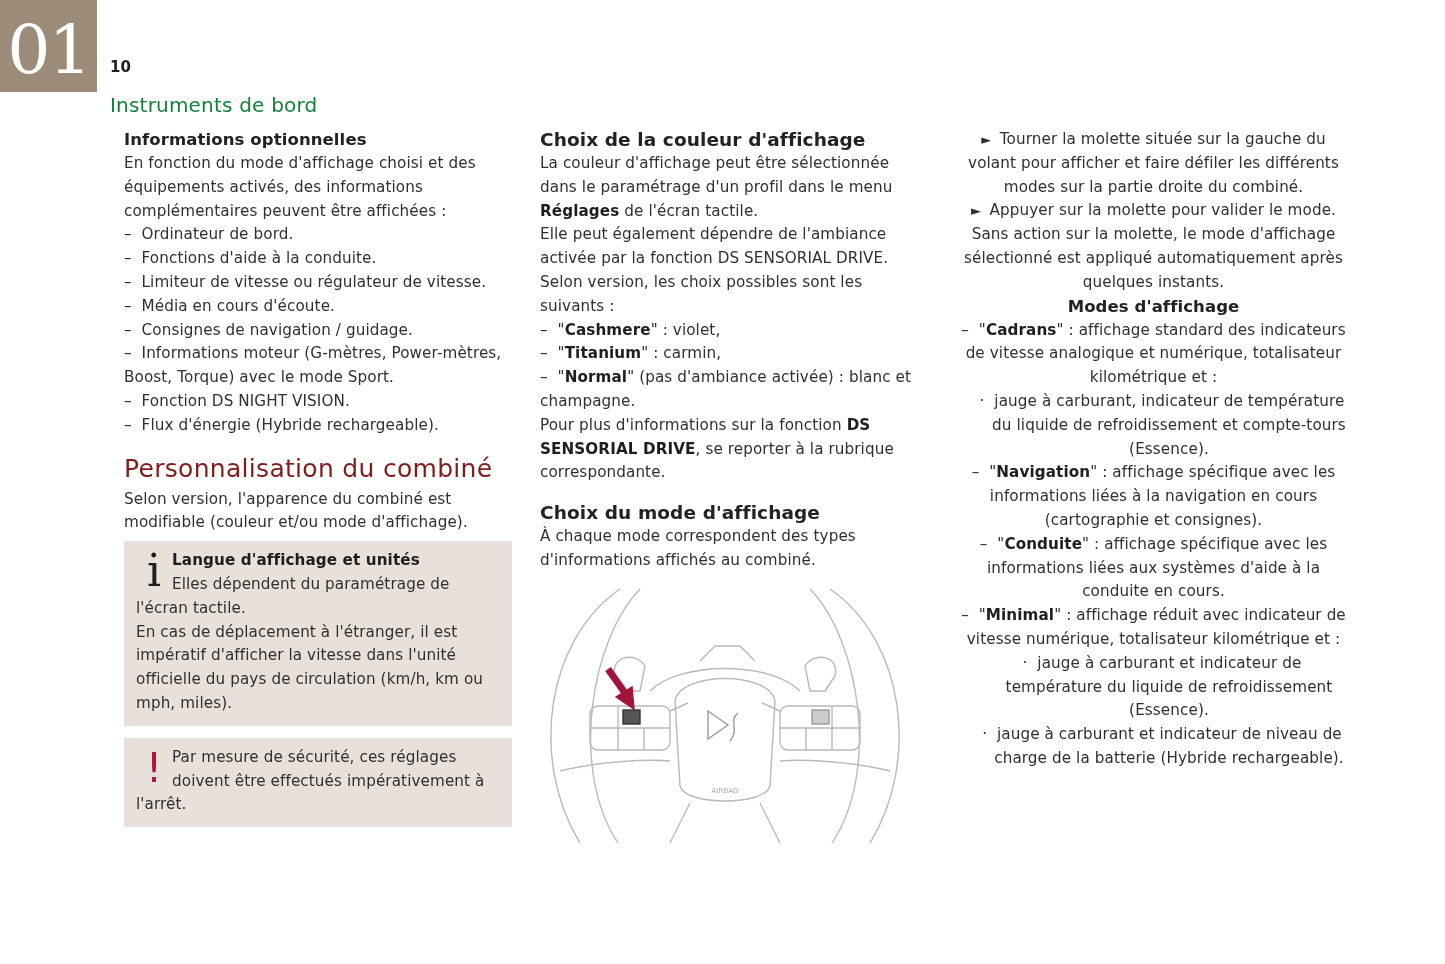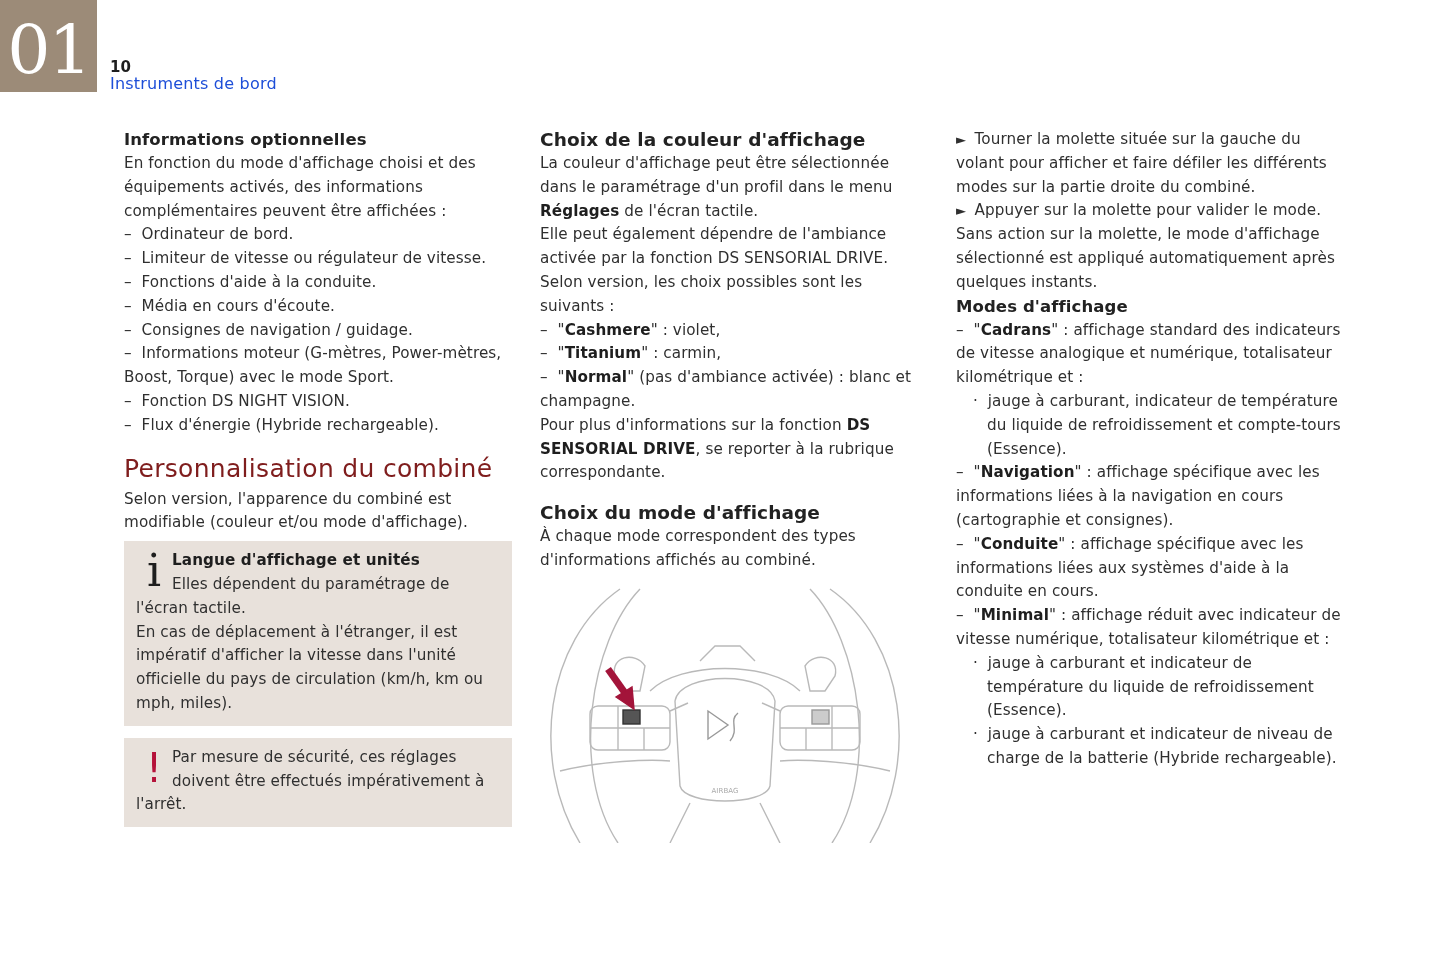--- a/index.html
+++ b/index.html
@@ -8,26 +8,26 @@
       font-family: "DejaVu Sans", sans-serif; color: #2b2b2b;
     }
     .chapter-badge {
       position: absolute; left: 0; top: 0; width: 97px; height: 92px;
       background: #9c8b78; color: #ffffff;
       font-family: "DejaVu Serif", serif; font-size: 68px; font-weight: 300;
       display: flex; align-items: center; justify-content: center;
       letter-spacing: -2px; padding-top: 6px; box-sizing: border-box;
     }
     .page-num { position: absolute; left: 110px; top: 58px; font-size: 15px; font-weight: bold; color: #1e1e1e; }
-    .chapter-title { position: absolute; left: 110px; top: 74px; font-size: 16px; color: #1d4ed8; letter-spacing: 0.2px; }
+    .chapter-title { position: absolute; left: 110px; top: 93px; font-size: 20px; color: #15803d; letter-spacing: 0.2px; }
 
     .col { position: absolute; top: 128px; font-size: 15.2px; line-height: 23.8px; color: #2f2f2f; letter-spacing: 0.1px; }
     .col1 { left: 124px; width: 388px; }
     .col2 { left: 540px; width: 380px; }
-    .col3 { left: 956px; width: 395px; }
+    .col3 { left: 956px; width: 395px; text-align: center; }
 
     h3 { margin: 0; font-size: 16.5px; font-weight: bold; color: #222; line-height: 24px; }
     h3.sub { font-size: 18.5px; }
     h2 { margin: 14px 0 2px 0; font-size: 25px; font-weight: normal; color: #7f1d1d; line-height: 34px; letter-spacing: 0.3px; }
     p { margin: 0; }
     .gap-s { }
     .gap-m { margin-top: 16px; }
     b { color: #1e1e1e; }
     .dash::before { content: "–\00a0\00a0"; }
     .bullet-item { padding-left: 31px; text-indent: -14px; }
@@ -55,22 +55,22 @@
 
 <div class="chapter-badge">01</div>
 <div class="page-num">10</div>
 <div class="chapter-title">Instruments de bord</div>
 
 <div class="col col1">
   <h3>Informations optionnelles</h3>
   <p class="gap-s">En fonction du mode d'affichage choisi et des équipements activés, des informations complémentaires peuvent être affichées :</p>
   <div>
     <p class="dash">Ordinateur de bord.</p>
+    <p class="dash">Fonctions d'aide à la conduite.</p>
     <p class="dash">Limiteur de vitesse ou régulateur de vitesse.</p>
-    <p class="dash">Fonctions d'aide à la conduite.</p>
     <p class="dash">Média en cours d'écoute.</p>
     <p class="dash">Consignes de navigation / guidage.</p>
     <p class="dash">Informations moteur (G-mètres, Power-mètres, Boost, Torque) avec le mode Sport.</p>
     <p class="dash">Fonction DS NIGHT VISION.</p>
     <p class="dash">Flux d'énergie (Hybride rechargeable).</p>
   </div>
 
   <h2>Personnalisation du combiné</h2>
   <p>Selon version, l'apparence du combiné est modifiable (couleur et/ou mode d'affichage).</p>
 

